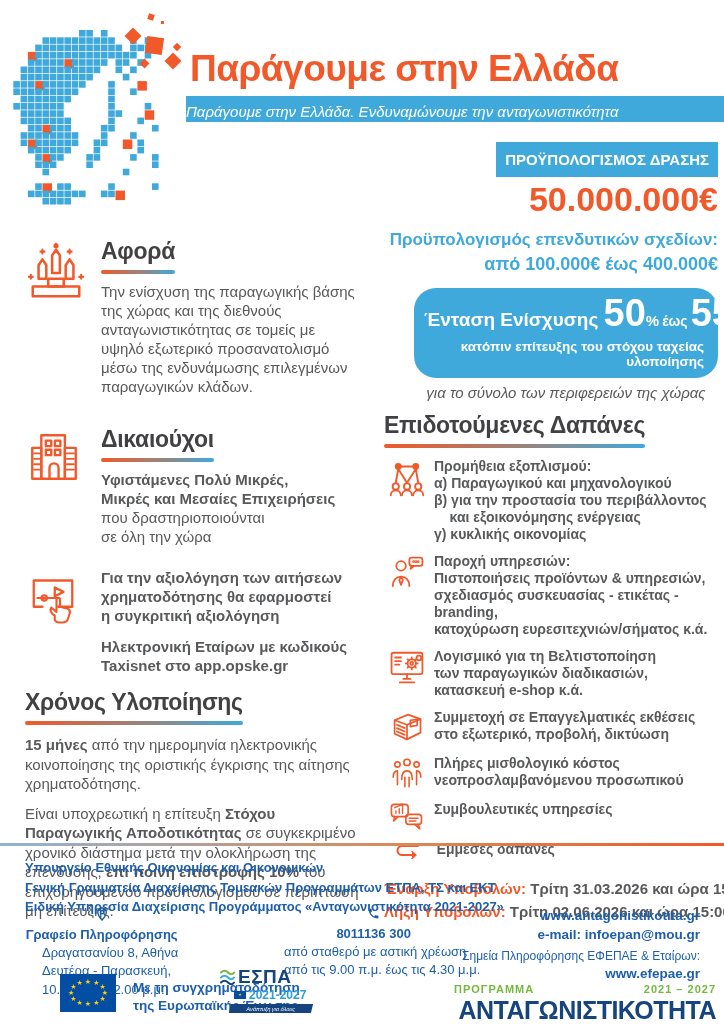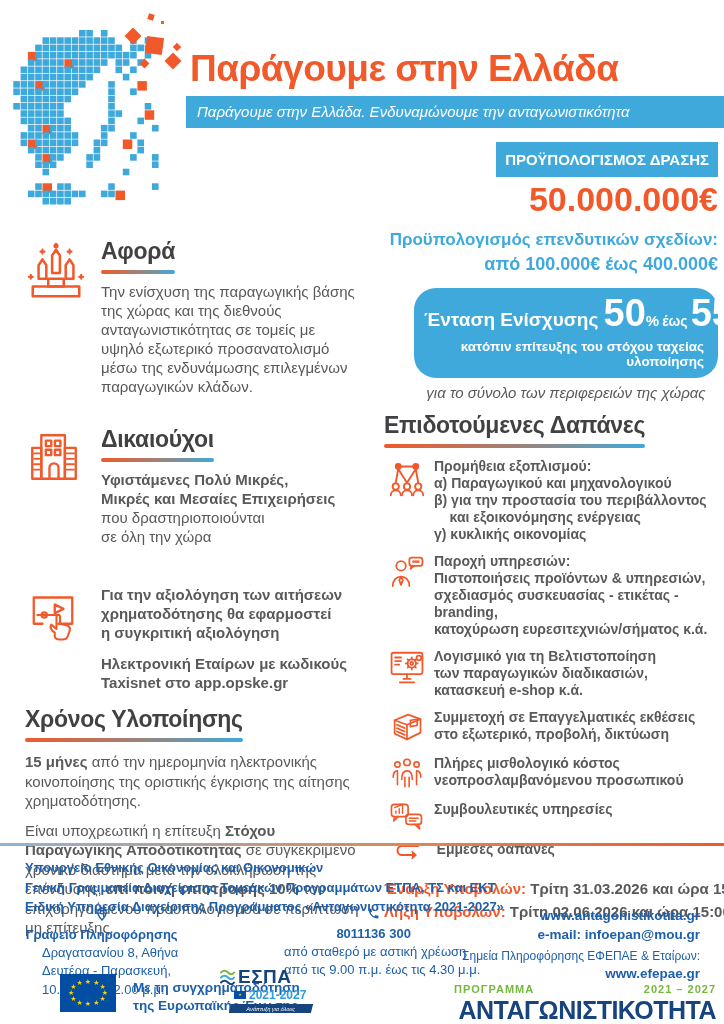--- a/index.html
+++ b/index.html
@@ -3,22 +3,22 @@
 <meta charset="utf-8">
 <style>
   html,body{margin:0;padding:0;}
   body{font-family:"Liberation Sans","DejaVu Sans",sans-serif;background:#e8e8e8;}
   .page{position:relative;width:724px;height:1024px;margin:0 auto;background:#ffffff;overflow:hidden;}
 
   
   .map{position:absolute;left:6px;top:30px;width:190px;height:186px;}
   .sq{position:absolute;background:#F1592A;}
   .title{position:absolute;left:190px;top:48px;font-size:37px;font-weight:700;color:#F1592A;letter-spacing:-0.5px;}
-  .band{position:absolute;left:186px;right:0;top:96px;height:32px;background:#3FA9DC;color:#fff;
-        font-style:italic;font-size:15px;line-height:32px;padding-left:11px;box-sizing:border-box;white-space:nowrap;}
+  .band{position:absolute;left:186px;right:0;top:96px;height:26px;background:#3FA9DC;color:#fff;
+        font-style:italic;font-size:15px;line-height:32px;box-sizing:border-box;white-space:nowrap;}
 
   
   .right-col{position:absolute;left:384px;top:142px;width:334px;}
   .badge-row{text-align:right;}
   .badge{display:inline-block;background:#3FA9DC;color:#fff;font-weight:700;font-size:15px;padding:9px 9px;}
   .amount{margin-top:3px;text-align:right;color:#F1592A;font-weight:700;font-size:34px;}
   .plans{margin-top:10px;text-align:right;color:#3FA9DC;font-size:17px;font-weight:600;line-height:1.35;}
   .plans .range{font-weight:700;font-size:18px;}
   .intensity{margin-top:12px;margin-left:auto;width:304px;background:#3FA9DC;border-radius:22px;
              color:#fff;text-align:right;padding:8px 14px 9px 10px;box-sizing:border-box;}
@@ -42,21 +42,21 @@
   .dates .val{color:#58595B;font-weight:700;}
 
   
   .left-col{position:absolute;left:25px;top:238px;width:348px;}
   .section{display:flex;align-items:flex-start;}
   .sec-icon{flex:0 0 76px;color:#F1592A;padding-top:2px;}
   .sec-body{flex:1;}
   .body-text{color:#58595B;font-size:15px;line-height:19px;white-space:pre-line;margin-top:8px;}
   .body-bold{font-weight:700;}
   .s2{margin-top:30px;}
-  .s3{margin-top:39px;}
+  .s3{margin-top:22px;}
   .s4{margin-top:14px;}
   .s3 .body-text{margin-top:0;}
   .s3 .sub{margin-top:12px;}
   .para{color:#58595B;font-size:15px;line-height:19.5px;margin-top:10px;}
   .para b{font-weight:700;}
 
   
   .divider{position:absolute;left:0;right:0;top:843px;height:3px;
            background:linear-gradient(90deg,#8FB4D2 0%,#D98A5A 55%,#F1592A 100%);}
   .ministry{position:absolute;left:25px;top:858px;color:#1D5FA9;font-weight:700;font-size:13px;line-height:1.5;white-space:pre-line;}

